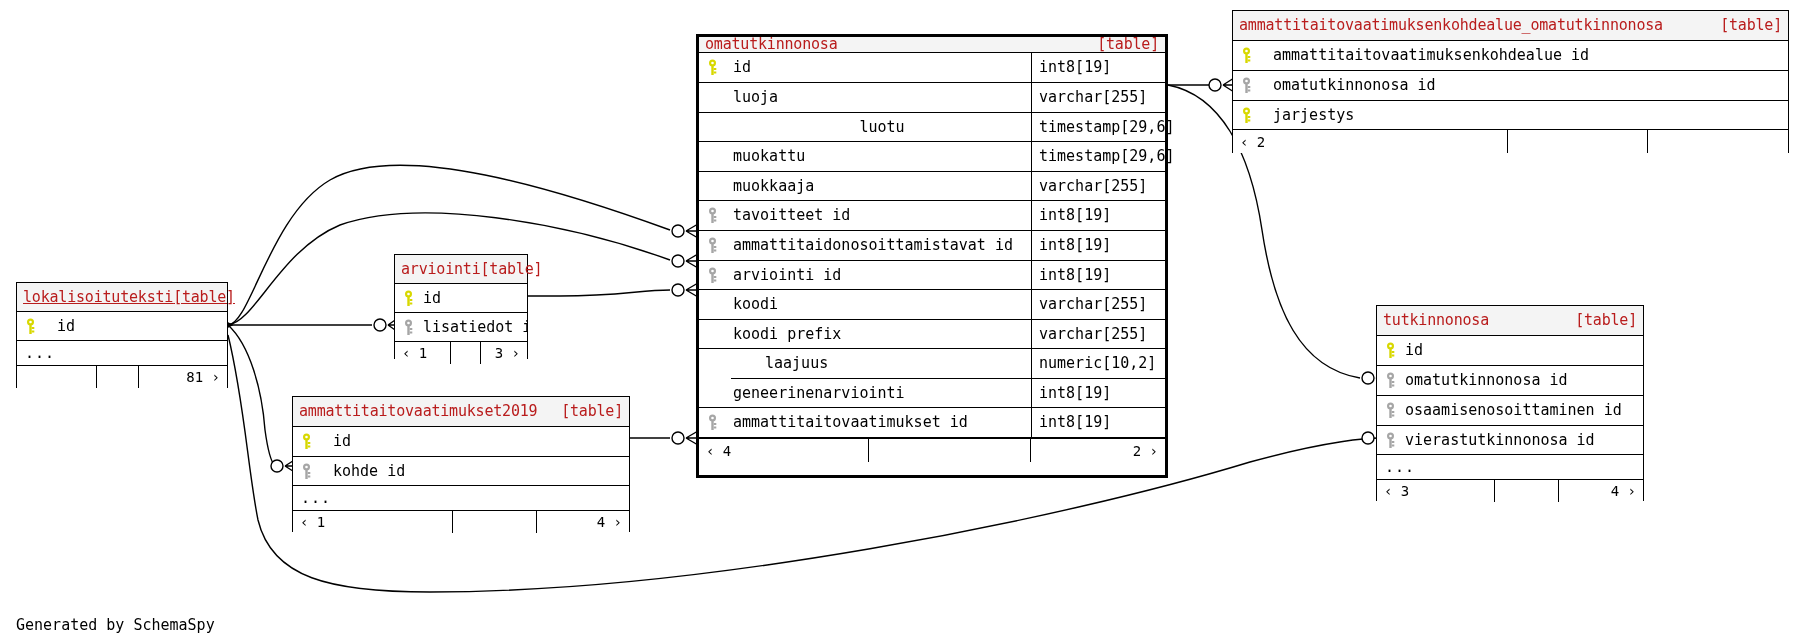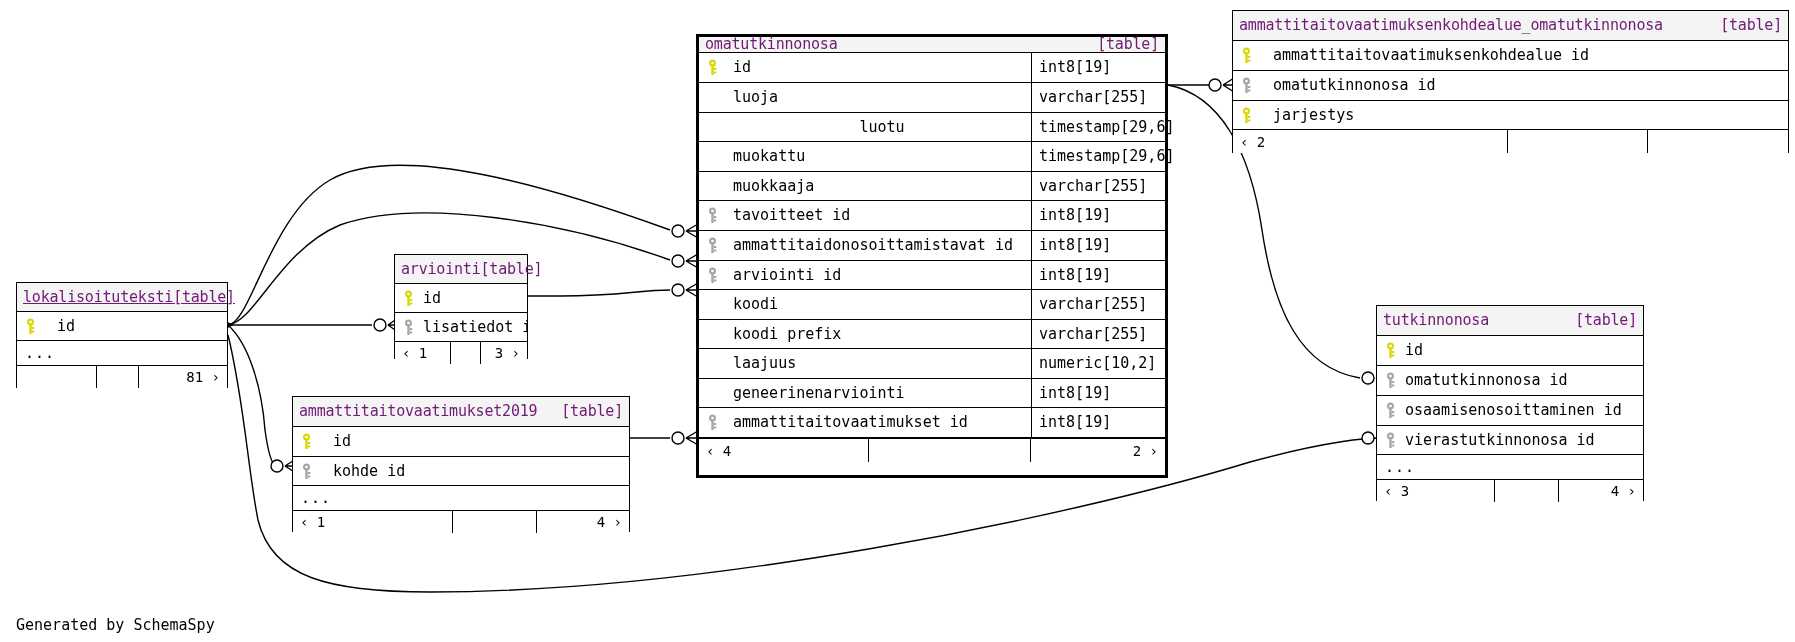--- a/index.html
+++ b/index.html
@@ -39,21 +39,21 @@
   }
   .tbl-header {
     background: #f4f4f4;
     border-bottom: 1px solid #000000;
     display: flex;
     align-items: center;
     justify-content: space-between;
     box-sizing: border-box;
     padding: 0 6px;
     font-size: 15px;
-    color: #701a75;
+    color: #b91c1c;
     white-space: nowrap;
     line-height: 1;
   }
   .tbl-header .tname { letter-spacing: -0.2px; }
   .tbl-header .ttag  { letter-spacing: -0.2px; }
   .row {
     display: flex;
     align-items: center;
     border-bottom: 1px solid #000000;
     box-sizing: border-box;
@@ -274,21 +274,21 @@
       <span class="colname">koodi</span>
       <span class="coltype" style="width:134px;">varchar[255]</span>
     </div>
 
     <div class="row" style="height:29px;">
       <span class="keycell"></span>
       <span class="colname">koodi_prefix</span>
       <span class="coltype" style="width:134px;">varchar[255]</span>
     </div>
 
-    <div class="row" style="height:30px;">
+    <div class="row" style="height:30px;margin-left:32px;">
       <span class="keycell"></span>
       <span class="colname">laajuus</span>
       <span class="coltype" style="width:134px;">numeric[10,2]</span>
     </div>
 
     <div class="row" style="height:29px;">
       <span class="keycell"></span>
       <span class="colname">geneerinenarviointi</span>
       <span class="coltype" style="width:134px;">int8[19]</span>
     </div>

